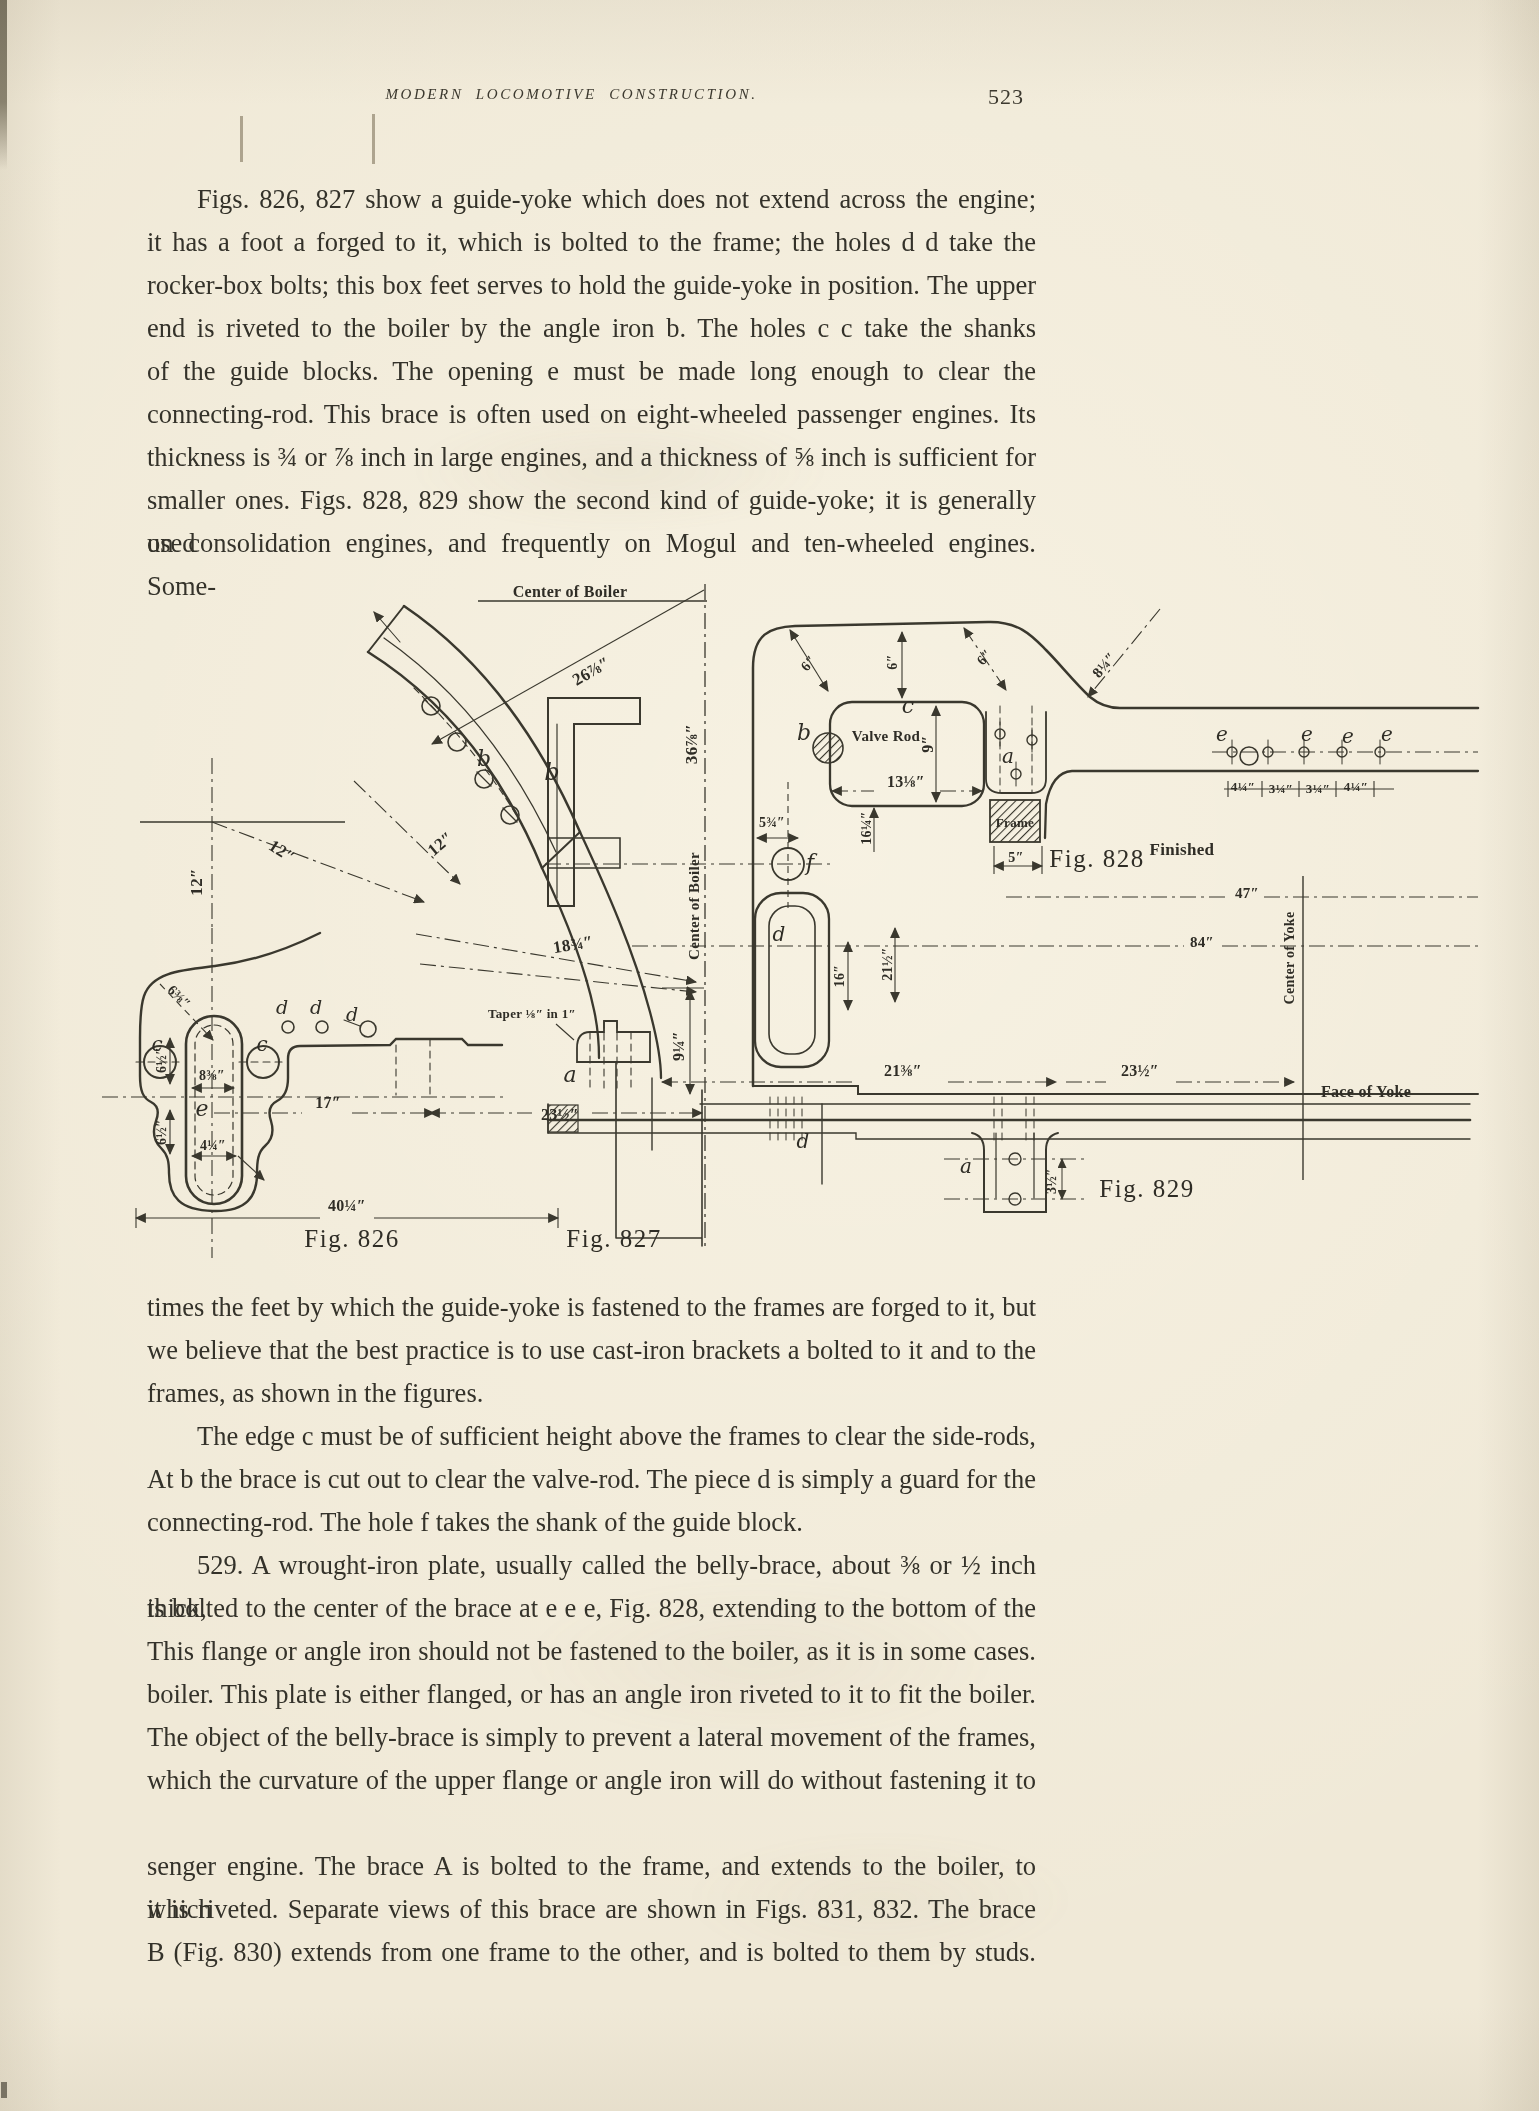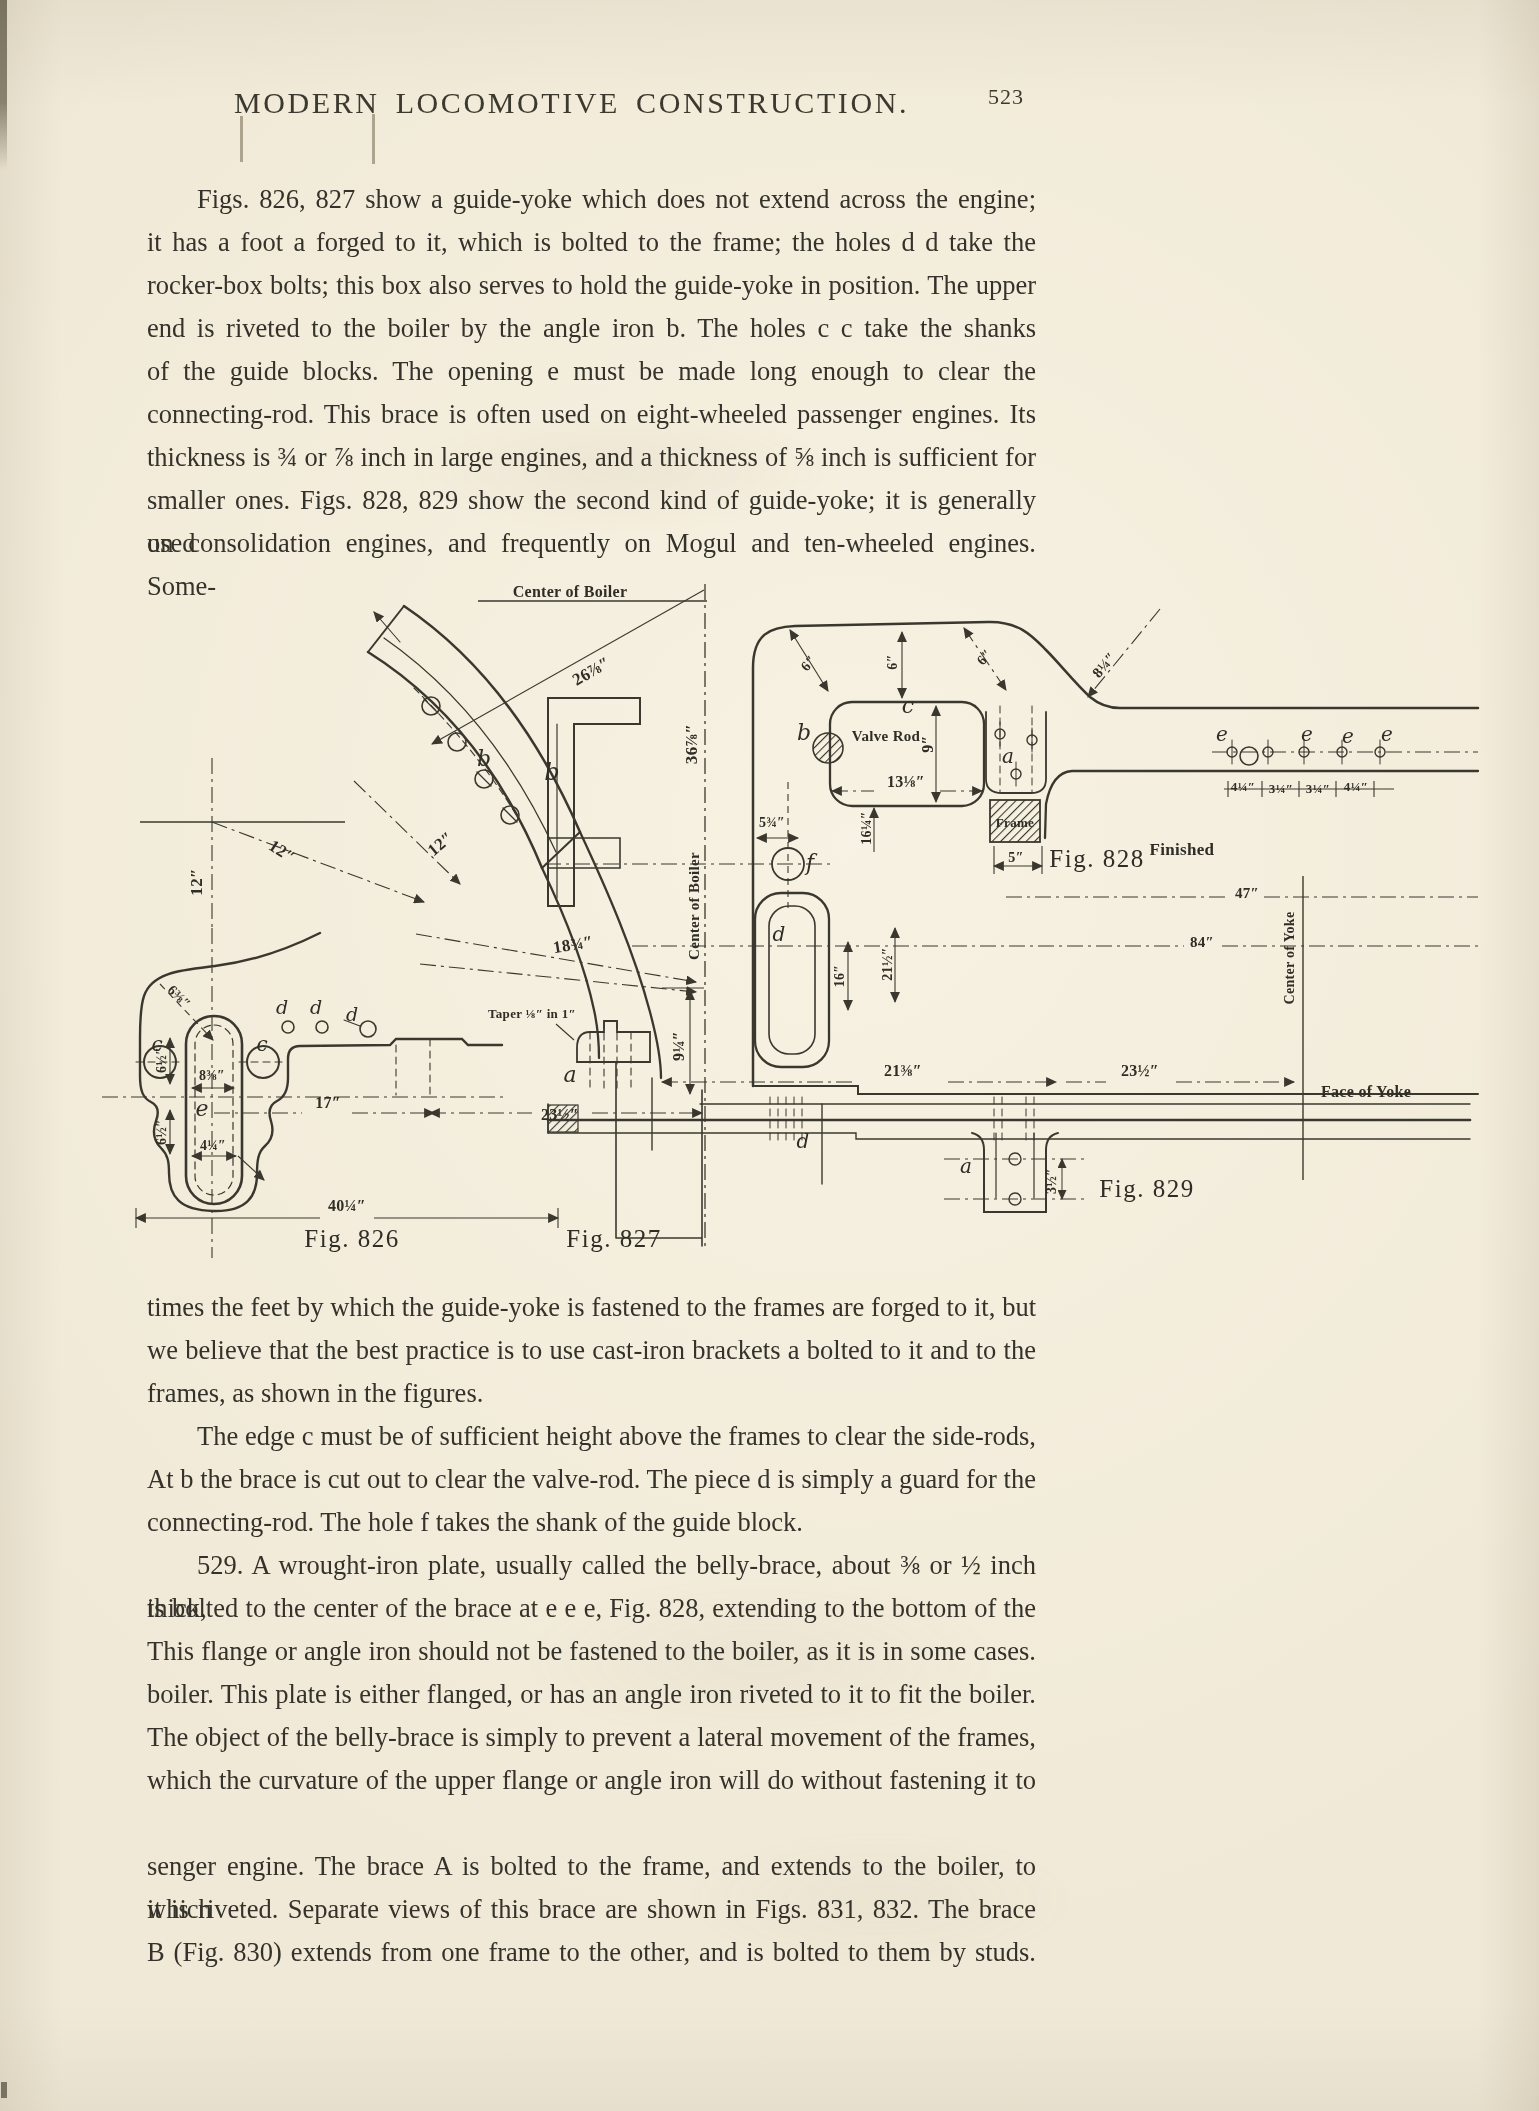--- a/index.html
+++ b/index.html
@@ -19,21 +19,21 @@
       radial-gradient(ellipse 280px 100px at 880px 1900px, rgba(150,135,95,.05), rgba(0,0,0,0) 70%);
     filter:blur(2px);}
   .corner-mark{position:absolute;left:0;top:0;width:7px;height:170px;
     background:linear-gradient(180deg,#57513f,#6b6450 60%,rgba(107,100,80,0));opacity:.75;}
   .corner-mark2{position:absolute;left:1px;top:2082px;width:6px;height:16px;background:#4e483c;opacity:.7;}
   .tickmark{position:absolute;width:3px;background:rgba(90,78,52,.45);}
   .t1{left:240px;top:116px;height:46px;}
   .t2{left:372px;top:114px;height:50px;}
 
   .header{position:absolute;left:127px;top:86px;width:889px;height:34px;}
-  .header .title{display:block;text-align:center;font-size:30px;
+  .header .title{display:block;text-align:center;font-style:italic;font-size:15px;
     letter-spacing:2.6px;color:#3c392f;word-spacing:6px;}
   .header .pageno{position:absolute;right:-8px;top:-2px;font-size:22px;letter-spacing:1px;color:#3c392f;}
 
   .para{position:absolute;left:127px;width:889px;font-size:26.5px;color:#34322a;margin-left:20px;}
   .para .line{height:43px;line-height:43px;white-space:normal;
     text-align:justify;text-align-last:justify;overflow:visible;}
   .para .line.indent{text-indent:50px;}
   .para .line.noj{text-align-last:left;}
 
   .figwrap{position:absolute;left:0;top:0;}
@@ -55,21 +55,21 @@
   <div class="tickmark t2"></div>
 
   <div class="header">
     <span class="title">MODERN LOCOMOTIVE CONSTRUCTION.</span>
     <span class="pageno">523</span>
   </div>
 
   <div class="para" style="top:178px">
       <div class="line indent">Figs. 826, 827 show a guide-yoke which does not extend across the engine;</div>
       <div class="line">it has a foot a forged to it, which is bolted to the frame; the holes d d take the</div>
-      <div class="line">rocker-box bolts; this box also serves to hold the guide-yoke in position.  The upper</div>
+      <div class="line">rocker-box bolts; this box feet serves to hold the guide-yoke in position.  The upper</div>
       <div class="line">end is riveted to the boiler by the angle iron b.  The holes c c take the shanks</div>
       <div class="line">of the guide blocks.  The opening e must be made long enough to clear the</div>
       <div class="line">connecting-rod.  This brace is often used on eight-wheeled passenger engines.  Its</div>
       <div class="line">thickness is ¾ or ⅞ inch in large engines, and a thickness of ⅝ inch is sufficient for</div>
       <div class="line">smaller ones.  Figs. 828, 829 show the second kind of guide-yoke;  it is generally used</div>
       <div class="line">on consolidation engines, and frequently on Mogul and ten-wheeled engines.  Some-</div>
     </div>
   <div class="para" style="top:1286px">
       <div class="line">times the feet by which the guide-yoke is fastened to the frames are forged to it, but</div>
       <div class="line">we believe that the best practice is to use cast-iron brackets a bolted to it and to the</div>

